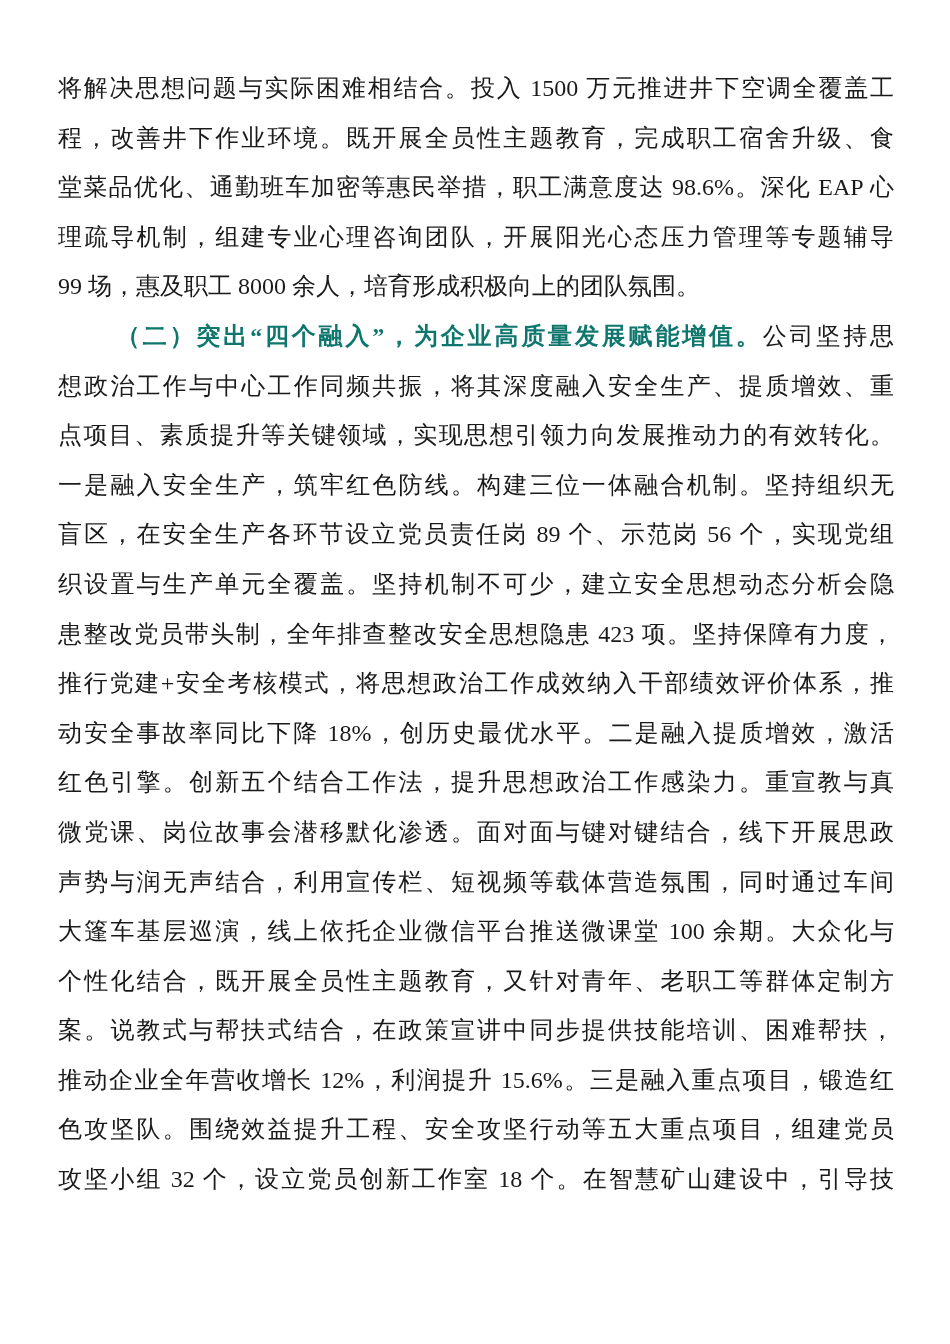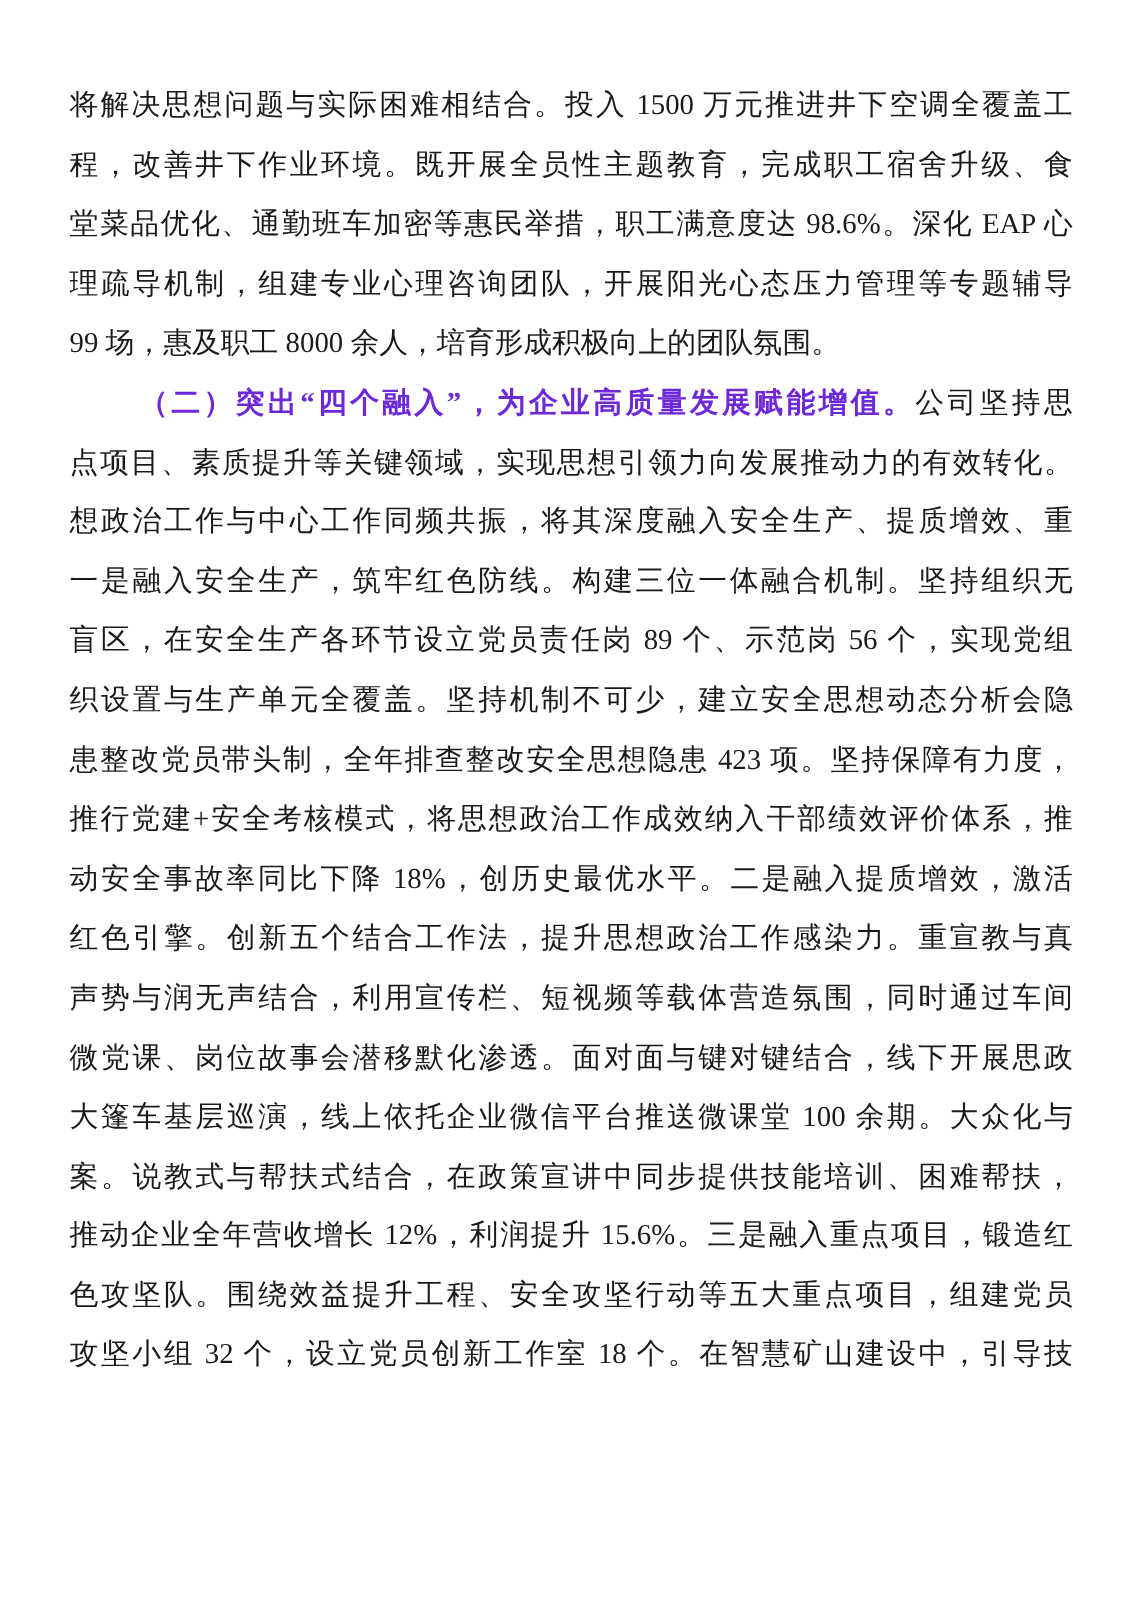--- a/index.html
+++ b/index.html
@@ -17,47 +17,48 @@
   .line {
     display: block;
     white-space: nowrap;
     height: 49.6px;
     text-align: justify;
     text-align-last: justify;
     letter-spacing: 0;
   }
   .line.last { text-align-last: left; }
   .indent { padding-left: 58px; }
-  .bold { font-weight: bold; color: #6d28d9; }
+  .bold { font-weight: bold; color: #0f766e; }
 </style>
 </head>
 <body>
 
 <div class="page">
 
   <div>
     <span class="line">将解决思想问题与实际困难相结合。投入 1500 万元推进井下空调全覆盖工</span>
     <span class="line">程，改善井下作业环境。既开展全员性主题教育，完成职工宿舍升级、食</span>
     <span class="line">堂菜品优化、通勤班车加密等惠民举措，职工满意度达 98.6%。深化 EAP 心</span>
     <span class="line">理疏导机制，组建专业心理咨询团队，开展阳光心态压力管理等专题辅导</span>
     <span class="line last">99 场，惠及职工 8000 余人，培育形成积极向上的团队氛围。</span>
   </div>
 
   <div>
     <span class="line indent"><span class="bold">（二）突出“四个融入”，为企业高质量发展赋能增值。</span><span>公司坚持思</span></span>
+    <span class="line">想政治工作与中心工作同频共振，将其深度融入安全生产、提质增效、重</span>
     <span class="line">点项目、素质提升等关键领域，实现思想引领力向发展推动力的有效转化。</span>
-    <span class="line">想政治工作与中心工作同频共振，将其深度融入安全生产、提质增效、重</span>
     <span class="line">一是融入安全生产，筑牢红色防线。构建三位一体融合机制。坚持组织无</span>
     <span class="line">盲区，在安全生产各环节设立党员责任岗 89 个、示范岗 56 个，实现党组</span>
     <span class="line">织设置与生产单元全覆盖。坚持机制不可少，建立安全思想动态分析会隐</span>
     <span class="line">患整改党员带头制，全年排查整改安全思想隐患 423 项。坚持保障有力度，</span>
     <span class="line">推行党建+安全考核模式，将思想政治工作成效纳入干部绩效评价体系，推</span>
     <span class="line">动安全事故率同比下降 18%，创历史最优水平。二是融入提质增效，激活</span>
     <span class="line">红色引擎。创新五个结合工作法，提升思想政治工作感染力。重宣教与真</span>
+    <span class="line">微党课、岗位故事会潜移默化渗透。面对面与键对键结合，线下开展思政</span>
     <span class="line">声势与润无声结合，利用宣传栏、短视频等载体营造氛围，同时通过车间</span>
-    <span class="line">微党课、岗位故事会潜移默化渗透。面对面与键对键结合，线下开展思政</span>
     <span class="line">大篷车基层巡演，线上依托企业微信平台推送微课堂 100 余期。大众化与</span>
+    <span class="line">个性化结合，既开展全员性主题教育，又针对青年、老职工等群体定制方</span>
     <span class="line">案。说教式与帮扶式结合，在政策宣讲中同步提供技能培训、困难帮扶，</span>
     <span class="line">推动企业全年营收增长 12%，利润提升 15.6%。三是融入重点项目，锻造红</span>
     <span class="line">色攻坚队。围绕效益提升工程、安全攻坚行动等五大重点项目，组建党员</span>
     <span class="line">攻坚小组 32 个，设立党员创新工作室 18 个。在智慧矿山建设中，引导技</span>
   </div>
 </div>
 
 </body></html>

